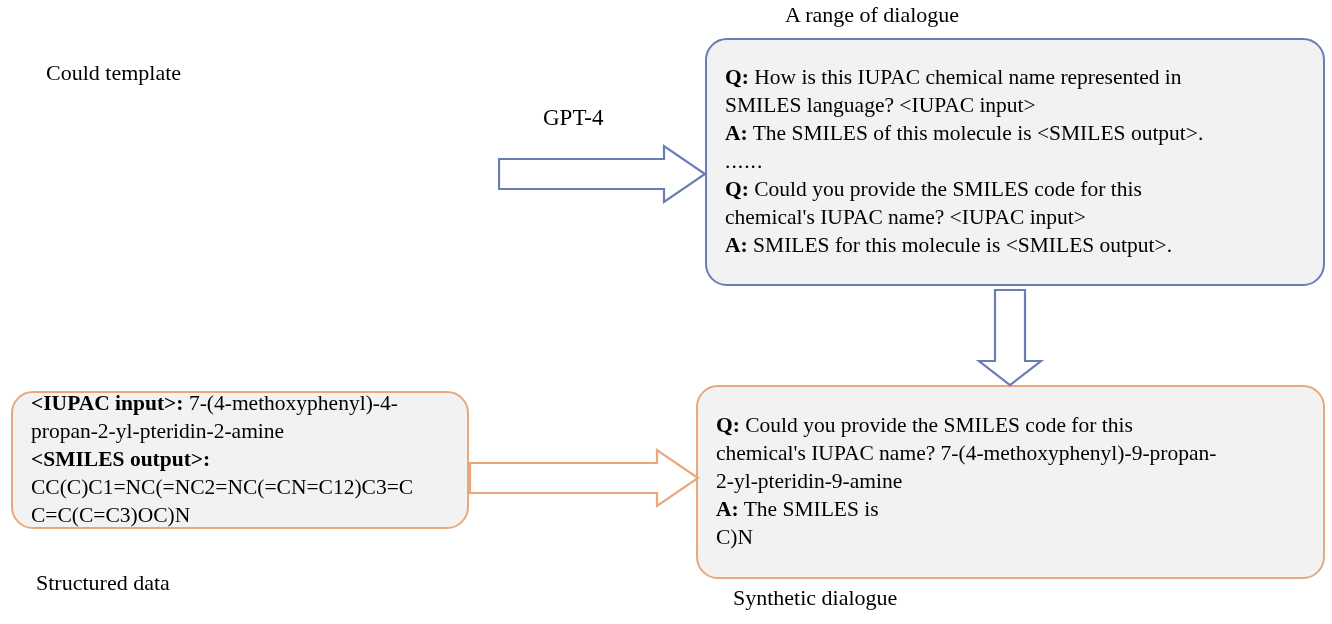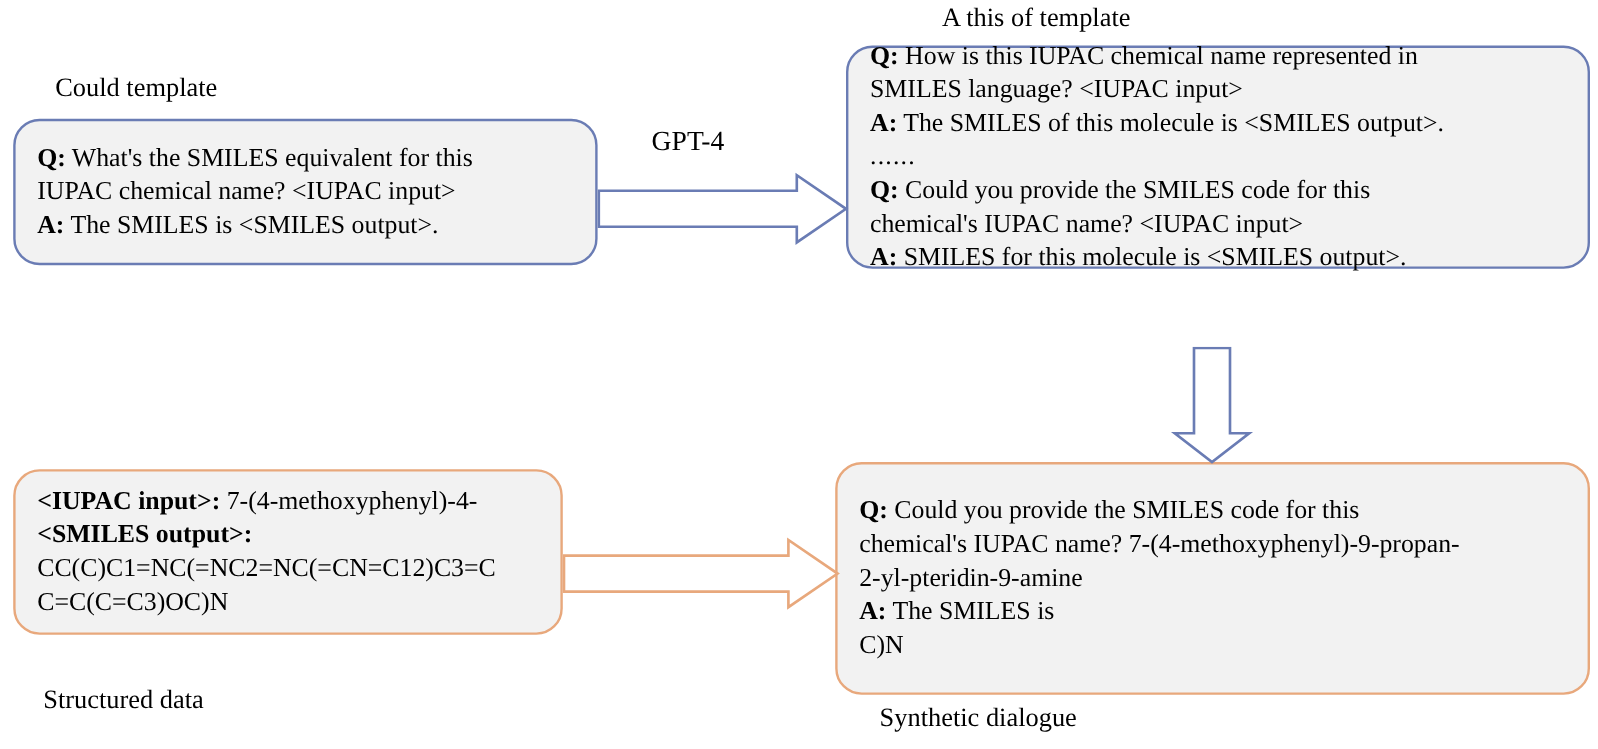--- a/index.html
+++ b/index.html
@@ -63,36 +63,33 @@
   }
   .arrow svg { display: block; }
 </style>
 </head>
 <body>
 
 <div id="canvas">
 
   <div class="caption" style="left:46px; top:60px;">Could template</div>
 
-  <div class="caption" style="left:785px; top:2px;">A this of template</div>
+  <div class="caption" style="left:785px; top:2px;">A range of dialogue</div>
 
   <div class="caption" style="left:36px; top:570px;">Structured data</div>
 
   <div class="caption" style="left:733px; top:585px;">Synthetic dialogue</div>
 
-  <div class="box blue" style="left:11px; top:99px; width:487px; height:122px;">
-    <div class="box-text"><span class="line"><b>Q:</b> What's the SMILES equivalent for this</span><span class="line">IUPAC chemical name? &lt;IUPAC input&gt;</span><span class="line"><b>A:</b> The SMILES is &lt;SMILES output&gt;.</span></div>
-  </div>
 
-  <div class="box blue" style="left:705px; top:38px; width:620px; height:186px;">
+  <div class="box blue" style="left:705px; top:38px; width:620px; height:248px;">
     <div class="box-text"><span class="line"><b>Q:</b> How is this IUPAC chemical name represented in</span><span class="line">SMILES language? &lt;IUPAC input&gt;</span><span class="line"><b>A:</b> The SMILES of this molecule is &lt;SMILES output&gt;.</span><span class="line dots">......</span><span class="line"><b>Q:</b> Could you provide the SMILES code for this</span><span class="line">chemical's IUPAC name? &lt;IUPAC input&gt;</span><span class="line"><b>A:</b> SMILES for this molecule is &lt;SMILES output&gt;.</span></div>
   </div>
 
   <div class="box orange" style="left:11px; top:391px; width:458px; height:138px;">
-    <div class="box-text"><span class="line"><b>&lt;IUPAC input&gt;:</b> 7-(4-methoxyphenyl)-4-</span><span class="line"><b>&lt;SMILES output&gt;:</b></span><span class="line">CC(C)C1=NC(=NC2=NC(=CN=C12)C3=C</span><span class="line">C=C(C=C3)OC)N</span></div>
+    <div class="box-text"><span class="line"><b>&lt;IUPAC input&gt;:</b> 7-(4-methoxyphenyl)-4-</span><span class="line">propan-2-yl-pteridin-2-amine</span><span class="line"><b>&lt;SMILES output&gt;:</b></span><span class="line">CC(C)C1=NC(=NC2=NC(=CN=C12)C3=C</span><span class="line">C=C(C=C3)OC)N</span></div>
   </div>
 
   <div class="box orange" style="left:696px; top:385px; width:629px; height:194px;">
     <div class="box-text"><span class="line"><b>Q:</b> Could you provide the SMILES code for this</span><span class="line">chemical's IUPAC name? 7-(4-methoxyphenyl)-9-propan-</span><span class="line">2-yl-pteridin-9-amine</span><span class="line"><b>A:</b> The SMILES is</span><span class="line">C)N</span></div>
   </div>
 
   <div class="arrow" style="left:498px; top:143px;">
     <svg width="210" height="62" viewBox="0 0 210 62">
       <polygon points="1,16 166,16 166,3 207,31 166,59 166,46 1,46" fill="#ffffff" stroke="#6a7cb4" stroke-width="2.2" stroke-linejoin="miter"></polygon>
     </svg>

